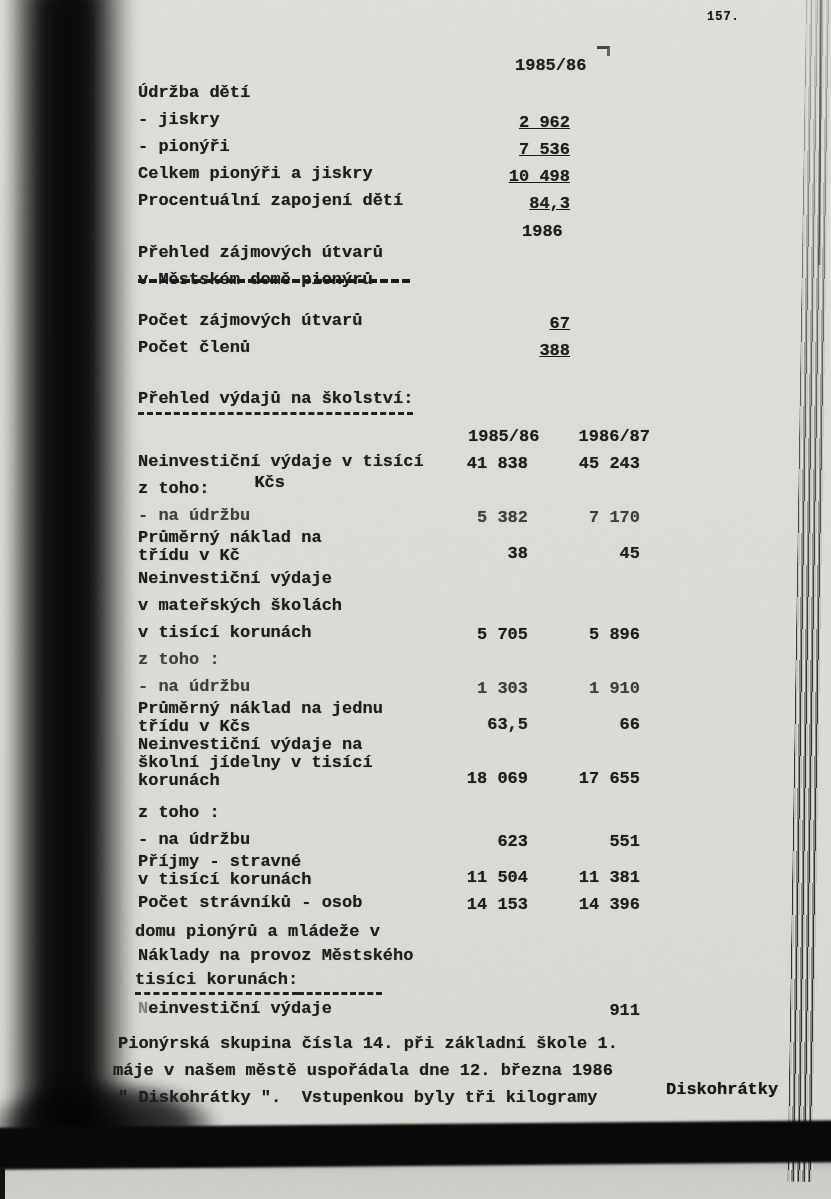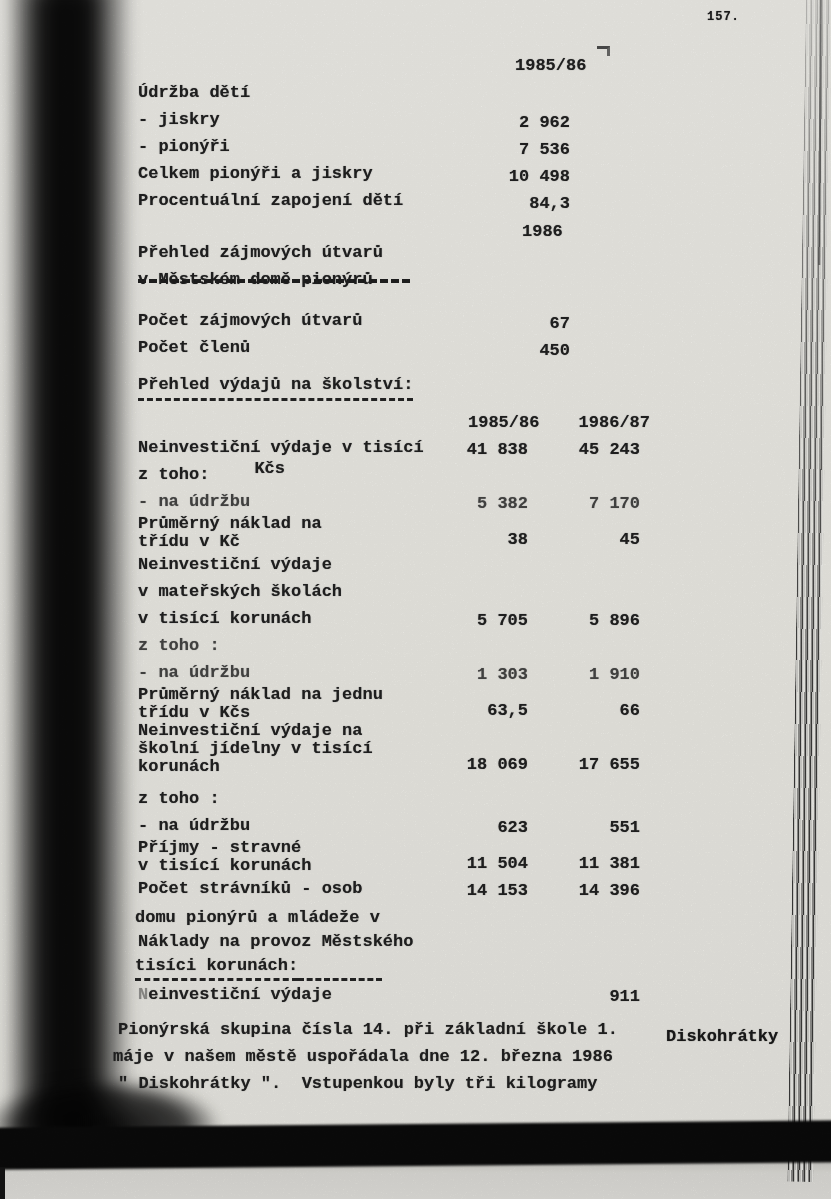--- a/index.html
+++ b/index.html
@@ -37,47 +37,47 @@
   .content{position:absolute;left:138px;top:52px;width:512px;z-index:3;
     font-size:17px;line-height:27px;text-shadow:0 0 1px rgba(20,20,20,.5);}
   .ln,.lbl,.val,.xv1,.xv2,.year,.pgnum,.note-margin,.para .ln{white-space:pre;}
   .pgnum{position:absolute;left:707px;top:10px;z-index:3;font-size:12px;font-weight:700;
     letter-spacing:1px;color:#1c1c1c;text-shadow:0 0 1px rgba(20,20,20,.6);}
   .year{display:block;}
   .y1{margin-left:377px;}
   .y2{margin-left:384px;margin-top:4px;}
   .s1row{display:flex;align-items:flex-end;}
   .s1row .lbl{width:330px;}
-  .s1row .val{width:102px;text-align:right;transform:translateY(3px);}
+  .s1row .val{width:102px;text-align:right;transform:translateY(3px);text-decoration:underline;}
   .clubs-head{margin-top:-6px;}
   .dash-row{height:4px;width:272px;margin-top:-14px;
     background:repeating-linear-gradient(90deg,#202020 0 8px,rgba(32,32,32,0) 8px 11px);}
   .clubs-rows{margin-top:24px;}
-  .exp-head{margin-top:10px;font-family:Liberation Mono, monospace;}
+  .exp-head{margin-top:24px;font-family:Liberation Mono, monospace;}
   .exp-head .u-text{display:inline-block;border-bottom:3px dashed #262626;padding-bottom:0px;}
   .hdr-row{margin-top:6px;margin-left:10px;}
   .xrow{display:flex;align-items:flex-end;}
   .vtop{align-items:flex-end;}
   .xlabel{width:320px;}
   .xv1{width:70px;text-align:right;transform:translateY(2px);}
   .xv2{width:112px;text-align:right;transform:translateY(2px);}
   .tight .ln{line-height:18px;}
   .kcs{position:relative;top:-6px;margin-left:45px;} .mt9{margin-top:9px;}
   .mddm-head{margin-top:4px;line-height:24px;}
   .mddm-head .ind{margin-left:-3px;}
   .u-wrap{display:flex;width:247px;align-items:flex-end;margin-left:-3px;}
   .u-text{border-bottom:3px dashed #262626;}
   .u-fill{flex:1;border-bottom:3px dashed #262626;height:14px;}
   .fade-first::first-letter{opacity:.45;}
   .udrzba{margin-left:-38px;}
   .para{margin-top:8px;}
   .para .p1{margin-left:-20px;}
   .para .p2{margin-left:-25px;}
   .para .p3{margin-left:-20px;}
-  .note-margin{position:absolute;left:666px;top:1027px;z-index:3;font-size:17px;font-weight:700;
+  .note-margin{position:absolute;left:666px;top:1080px;z-index:3;font-size:17px;font-weight:700;
     color:#1b1b1b;text-shadow:0 0 1px rgba(10,10,10,.7);}
   .faint{opacity:.82;}
 </style>
 </head>
 <body>
 
 <div class="gutter"></div>
 <div class="gutter-core"></div>
 <div class="gutter-flare"></div>
 <div class="edge-band"></div>
@@ -119,21 +119,21 @@
     <div class="ln">v Městském domě pionýrů</div>
   </div>
   <div class="dash-row"></div>
   <div class="clubs-rows">
     <div class="s1row">
       <div class="lbl">Počet zájmových útvarů</div>
       <div class="val">67</div>
     </div>
     <div class="s1row">
       <div class="lbl">Počet členů</div>
-      <div class="val">450</div>
+      <div class="val">388</div>
     </div>
   </div>
 
   <div class="exp-head">
     <span class="u-text">Přehled výdajů na školství:</span>
   </div>
   <div class="xrow hdr-row">
     <div class="xlabel"></div>
     <div class="xv1">1985/86</div>
     <div class="xv2">1986/87</div>

